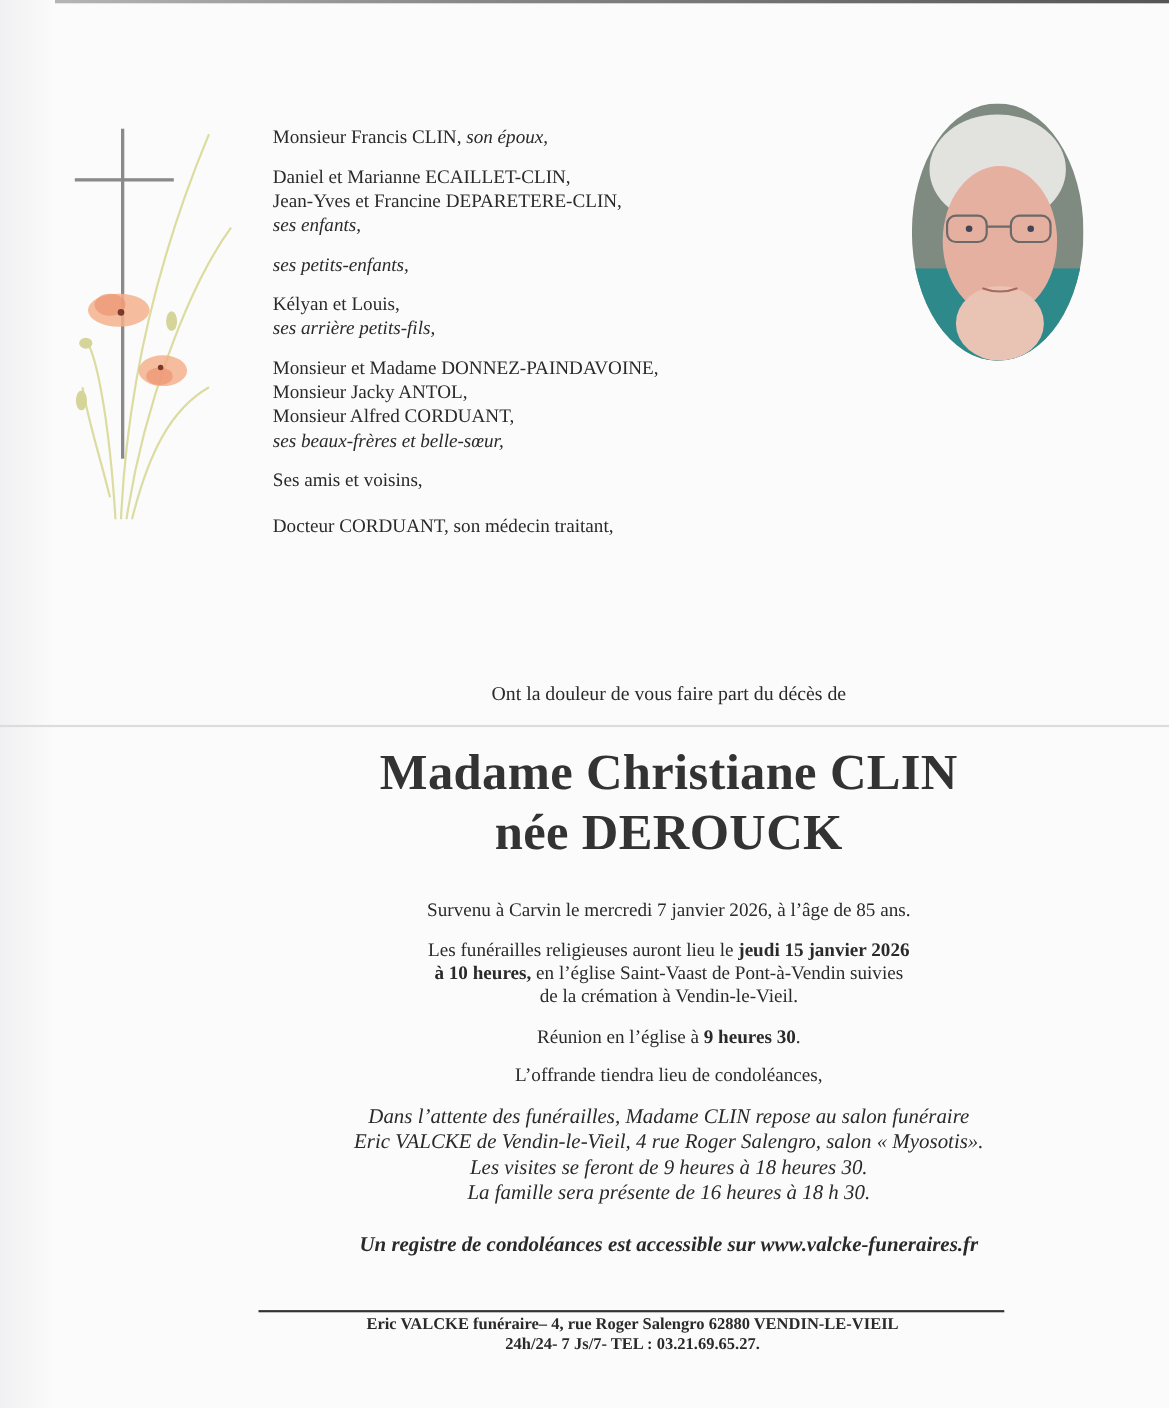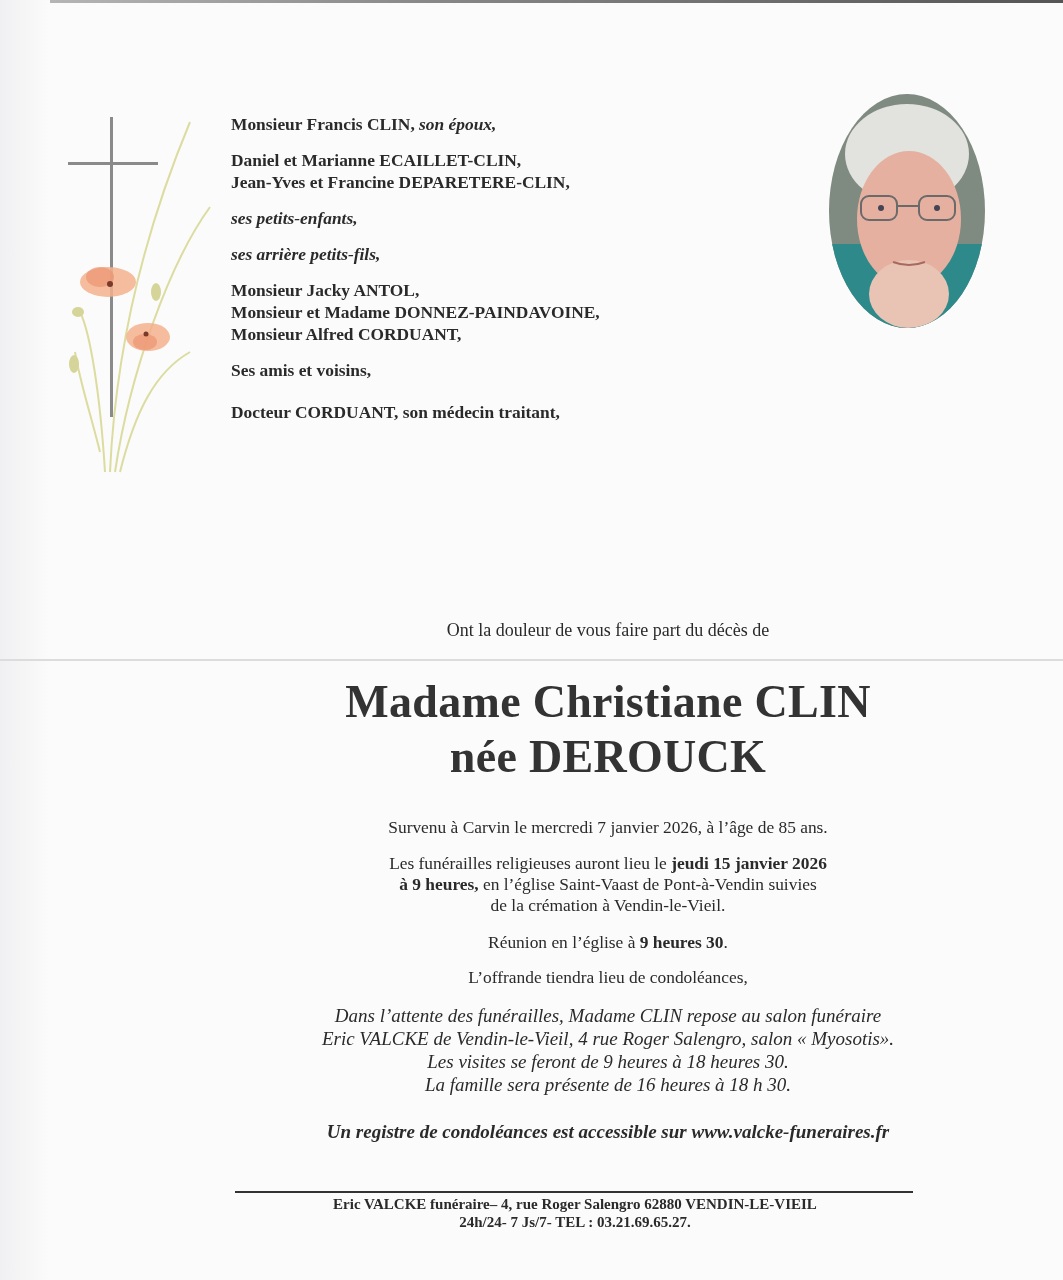--- a/index.html
+++ b/index.html
@@ -11,21 +11,21 @@
   }
   .topline { position:absolute; left:0; top:0; width:1063px; height:3px;
     background:linear-gradient(90deg,#bbb 0%,#888 40%,#555 100%); }
   .scan-left { position:absolute; left:0; top:0; width:50px; height:1280px;
     background:linear-gradient(90deg,#f0f0f2,#fbfbfb); }
   .fold { position:absolute; left:0; top:659px; width:1063px; height:2px; background:#dcdcdc; }
 
   .illus { position:absolute; left:60px; top:112px; width:160px; height:380px; }
   .photo { position:absolute; left:829px; top:94px; width:156px; height:234px; }
 
-  .family { position:absolute; left:231px; top:113px; font-size:17.4px; line-height:22px;font-weight:bold; }
+  .family { position:absolute; left:248px; top:113px; font-size:17.4px; line-height:22px; }
   .family .grp { margin-bottom:14px; }
   .family .grp.gap { margin-bottom:20px; }
   .family .l { white-space:nowrap; }
   .it { font-style:italic; }
 
   .announce { position:absolute; left:0; top:620px; width:1216px; text-align:center;
     font-size:18px; }
 
   .name { position:absolute; left:0; width:1216px; text-align:center; font-weight:bold;
     font-size:46px; color:#333; letter-spacing:0.3px; }
@@ -95,52 +95,55 @@
   </g>
 </svg>
 
 <div class="family">
   <div class="grp">
     <div class="l"><span>Monsieur Francis CLIN,</span> <span class="it">son époux,</span></div>
   </div>
   <div class="grp">
     <div class="l">Daniel et Marianne ECAILLET-CLIN,</div>
     <div class="l">Jean-Yves et Francine DEPARETERE-CLIN,</div>
+    <div class="l it">ses enfants,</div>
   </div>
   <div class="grp">
     <div class="l it">ses petits-enfants,</div>
   </div>
   <div class="grp">
+    <div class="l">Kélyan et Louis,</div>
     <div class="l it">ses arrière petits-fils,</div>
   </div>
   <div class="grp">
+    <div class="l">Monsieur et Madame DONNEZ-PAINDAVOINE,</div>
     <div class="l">Monsieur Jacky ANTOL,</div>
-    <div class="l">Monsieur et Madame DONNEZ-PAINDAVOINE,</div>
     <div class="l">Monsieur Alfred CORDUANT,</div>
+    <div class="l it">ses beaux-frères et belle-sœur,</div>
   </div>
   <div class="grp gap">
     <div class="l">Ses amis et voisins,</div>
   </div>
   <div class="grp">
     <div class="l">Docteur CORDUANT, son médecin traitant,</div>
   </div>
 </div>
 
 <div class="announce">Ont la douleur de vous faire part du décès de</div>
 
 <div class="fold"></div>
 
 <div class="name n1">Madame Christiane CLIN</div>
 <div class="name n2">née DEROUCK</div>
 
 <div class="center" style="top:817px;">Survenu à Carvin le mercredi 7 janvier 2026, à l’âge de 85 ans.</div>
 
 <div class="center" style="top:853px;">
   <div><span>Les funérailles religieuses auront lieu le </span><span class="b">jeudi 15 janvier 2026</span></div>
-  <div><span class="b">à 9 heures,</span><span> en l’église Saint-Vaast de Pont-à-Vendin suivies</span></div>
+  <div><span class="b">à 10 heures,</span><span> en l’église Saint-Vaast de Pont-à-Vendin suivies</span></div>
   <div>de la crémation à Vendin-le-Vieil.</div>
 </div>
 
 <div class="center" style="top:932px;">
   <span>Réunion en l’église à </span><span class="b">9 heures 30</span><span>.</span>
 </div>
 
 <div class="center" style="top:967px;">L’offrande tiendra lieu de condoléances,</div>
 
 <div class="center italic-block" style="top:1004px;">

